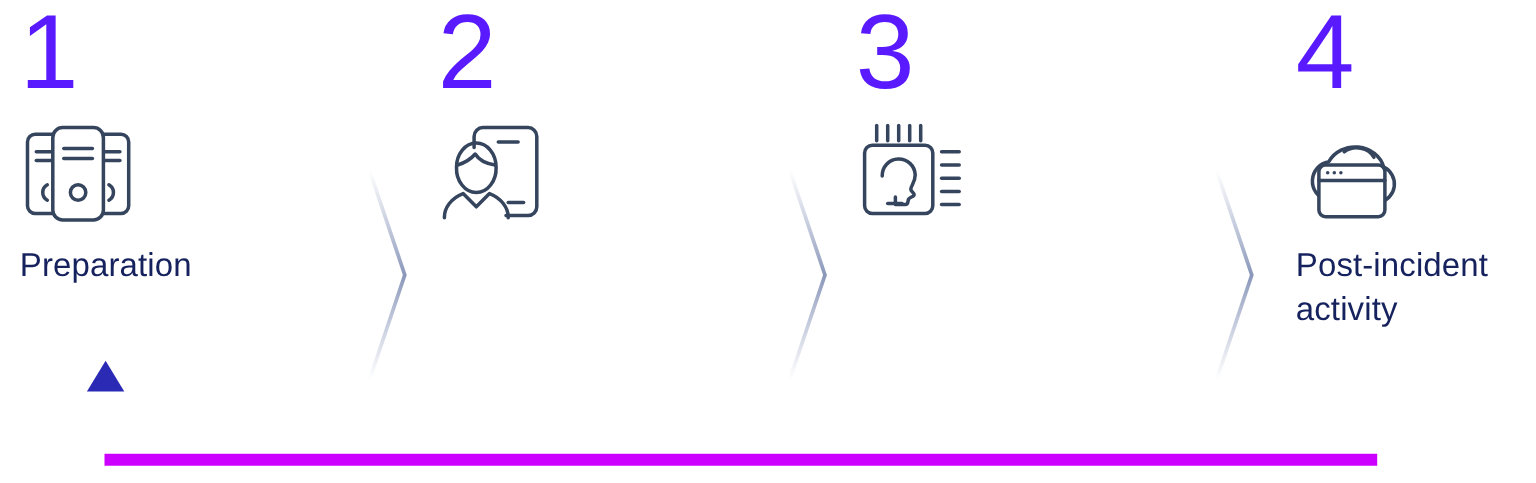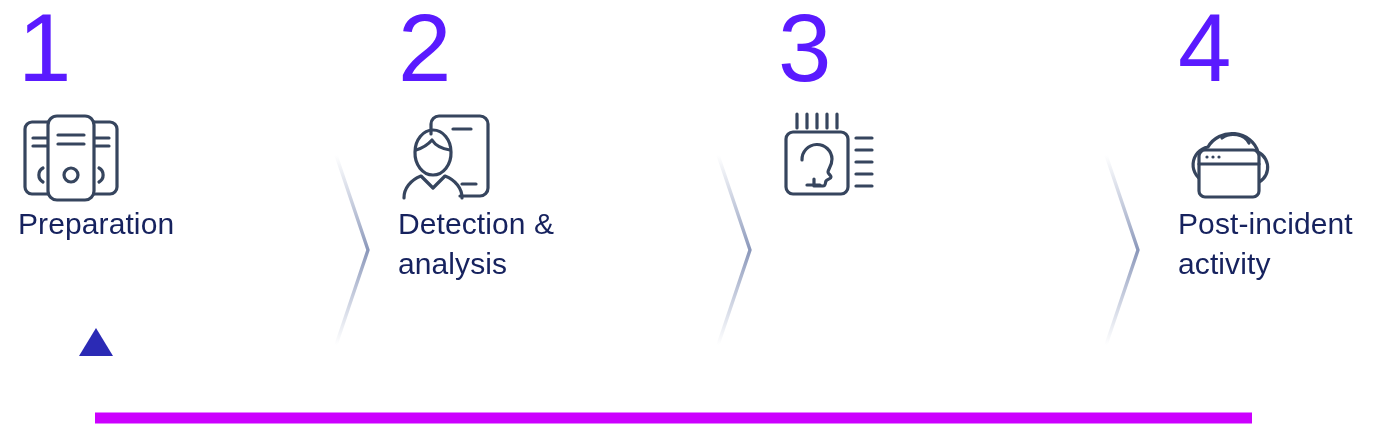--- a/index.html
+++ b/index.html
@@ -23,20 +23,21 @@
     margin:0;
     height:100px;
     display:block;
   }
   .step-icon{
     margin-top:12px;
     height:92px;
     display:block;
   }
   .step-label{
+    margin-top:18px;
     font-size:30px;
     line-height:40px;
     font-weight:400;
     color:#16225e;
     letter-spacing:0.1px;
     white-space:pre-line;
   }
 
   
   .chev{position:absolute;}
@@ -82,22 +83,20 @@
         <line x1="55" y1="17" x2="73" y2="17"></line>
         <line x1="64" y1="72" x2="78" y2="72"></line>
 
         <path d="M17 40 a18 22 0 0 1 36 0 a18 22 0 0 1 -18 23 a18 22 0 0 1 -18 -23 Z"></path>
 
         <path d="M18 38 q10 -3 16 -10 q5 8 18 10"></path>
 
         <path d="M6 86 a30 24 0 0 1 17 -22 L35 76 L47 64 a30 24 0 0 1 17 22"></path>
       </svg>
     </div>
-    <div class="step-label">Detection &amp;
-analysis</div>
   </div>
 
   <div class="step" style="left:778px;width:300px;">
     <div class="step-num">3</div>
     <div class="step-icon">
       <svg width="110" height="92" viewBox="0 0 110 92" fill="none" stroke="#36455e" stroke-width="3.2" stroke-linecap="round" stroke-linejoin="round">
 
         <line x1="19" y1="2" x2="19" y2="16"></line>
         <line x1="29" y1="2" x2="29" y2="16"></line>
         <line x1="39" y1="2" x2="39" y2="16"></line>

